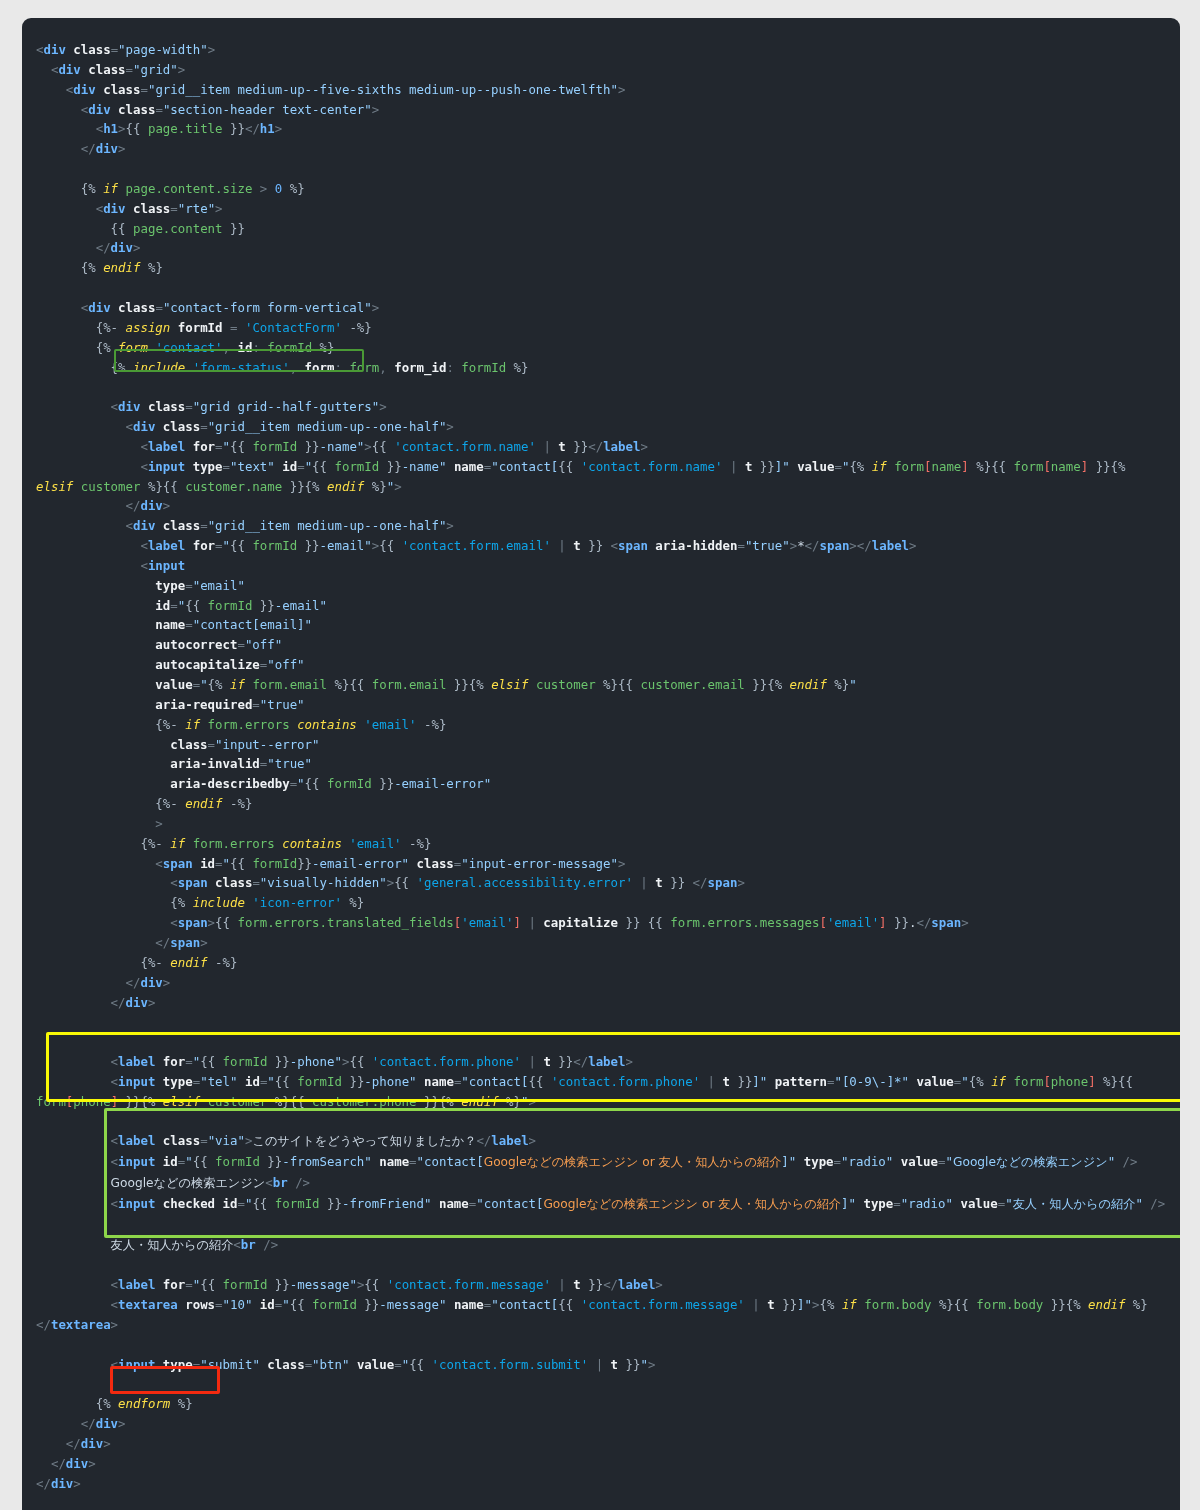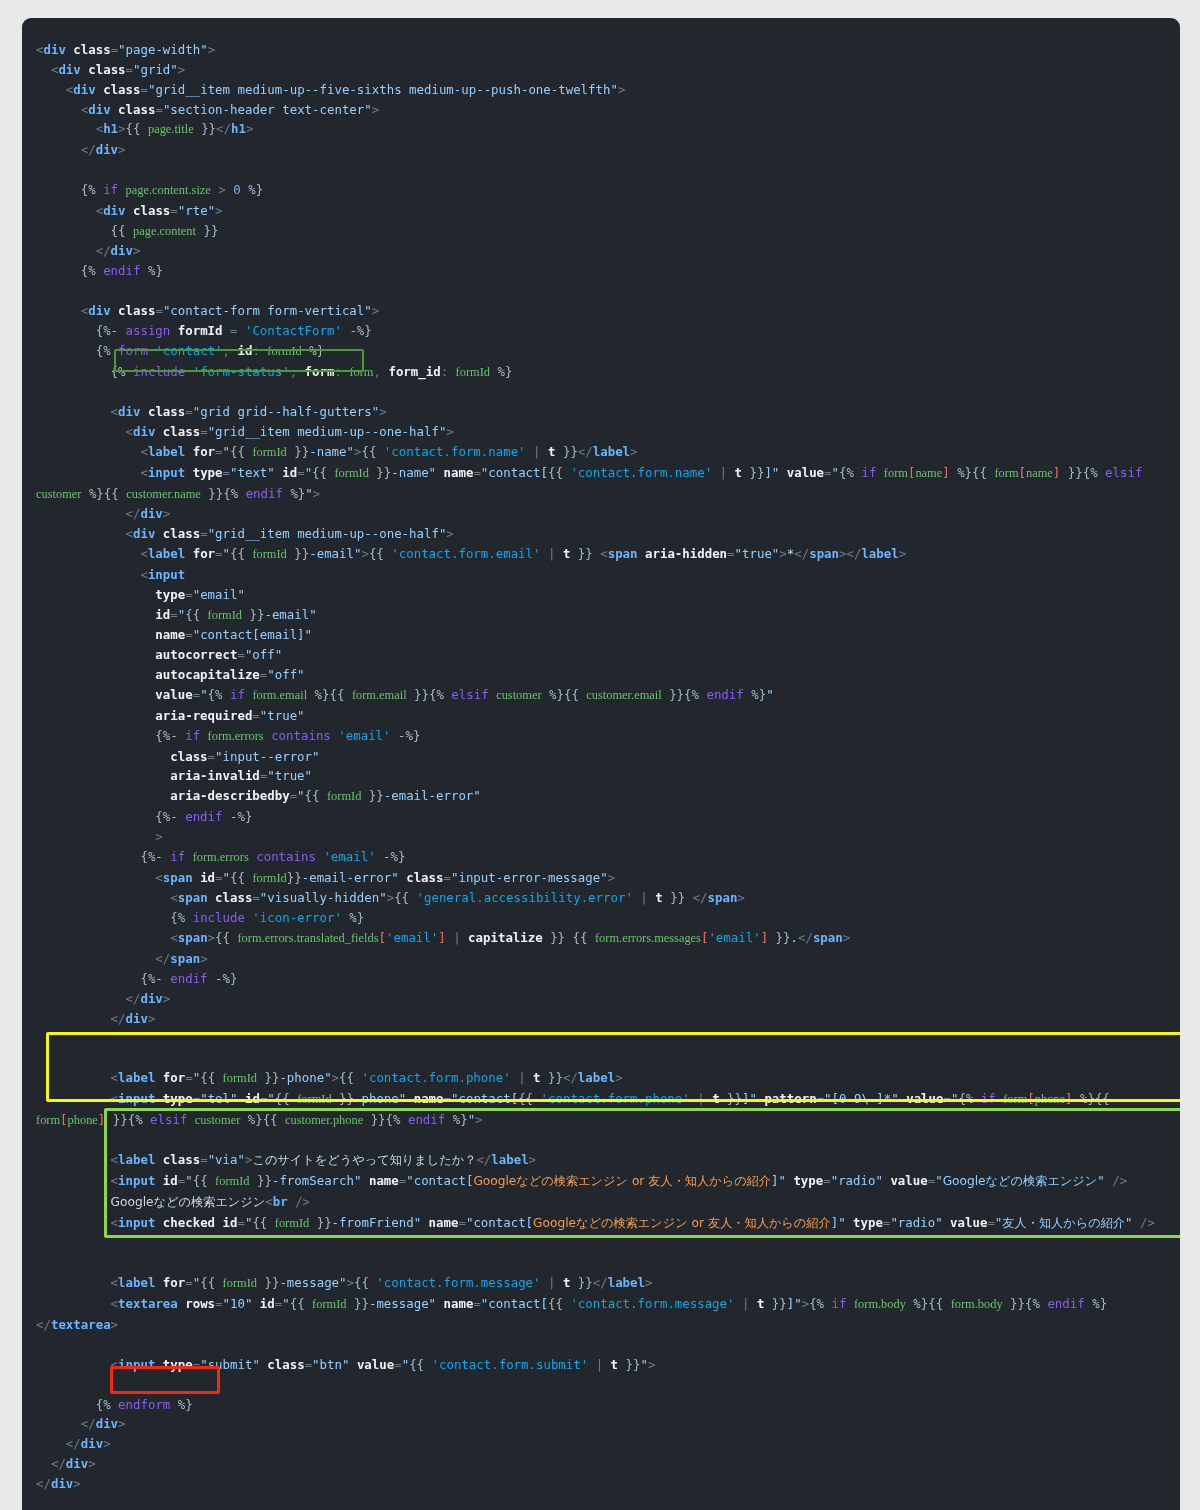--- a/index.html
+++ b/index.html
@@ -31,22 +31,22 @@
     margin: 0;
     tab-size: 2;
   }
   .ln { display: block; }
   
   .pun  { color: #6f7b86; }
   .tag  { color: #6cb6ff; font-weight: bold; }
   .attr { color: #f0f3f6; font-weight: bold; }
   .str  { color: #96d0ff; }
   .liq  { color: #adbac7; }
-  .kw   { color: #8b5cf6; }
-  .var  { color: #6bc46d; font-family: Liberation Serif, serif; }
+  .kw   { color: #fde047; font-style: italic; }
+  .var  { color: #6bc46d; }
   .flt  { color: #0ea5e9; }
   .num  { color: #6cb6ff; }
   .brk  { color: #f47067; }
   .jp   { color: #cdd9e5; font-family: "DejaVu Sans", sans-serif; font-size: 12.2px;}
   .plain{ color: #cdd9e5; }
 
   
   .hl {
     position: absolute;
     box-sizing: border-box;
@@ -78,21 +78,21 @@
 
 <div id="code-panel">
 
   <pre class="code"><span class="ln"><span class="pun">&lt;</span><span class="tag">div</span> <span class="attr">class</span><span class="pun">=</span><span class="str">"page-width"</span><span class="pun">&gt;</span></span><span class="ln">  <span class="pun">&lt;</span><span class="tag">div</span> <span class="attr">class</span><span class="pun">=</span><span class="str">"grid"</span><span class="pun">&gt;</span></span><span class="ln">    <span class="pun">&lt;</span><span class="tag">div</span> <span class="attr">class</span><span class="pun">=</span><span class="str">"grid__item medium-up--five-sixths medium-up--push-one-twelfth"</span><span class="pun">&gt;</span></span><span class="ln">      <span class="pun">&lt;</span><span class="tag">div</span> <span class="attr">class</span><span class="pun">=</span><span class="str">"section-header text-center"</span><span class="pun">&gt;</span></span><span class="ln">        <span class="pun">&lt;</span><span class="tag">h1</span><span class="pun">&gt;</span><span class="liq">{{ </span><span class="var">page.title</span><span class="liq"> }}</span><span class="pun">&lt;/</span><span class="tag">h1</span><span class="pun">&gt;</span></span><span class="ln">      <span class="pun">&lt;/</span><span class="tag">div</span><span class="pun">&gt;</span></span><span class="ln">
 </span><span class="ln">      <span class="liq">{% </span><span class="kw">if</span> <span class="var">page.content.size</span> <span class="pun">&gt;</span> <span class="num">0</span><span class="liq"> %}</span></span><span class="ln">        <span class="pun">&lt;</span><span class="tag">div</span> <span class="attr">class</span><span class="pun">=</span><span class="str">"rte"</span><span class="pun">&gt;</span></span><span class="ln">          <span class="liq">{{ </span><span class="var">page.content</span><span class="liq"> }}</span></span><span class="ln">        <span class="pun">&lt;/</span><span class="tag">div</span><span class="pun">&gt;</span></span><span class="ln">      <span class="liq">{% </span><span class="kw">endif</span><span class="liq"> %}</span></span><span class="ln">
 </span><span class="ln">      <span class="pun">&lt;</span><span class="tag">div</span> <span class="attr">class</span><span class="pun">=</span><span class="str">"contact-form form-vertical"</span><span class="pun">&gt;</span></span><span class="ln">        <span class="liq">{%- </span><span class="kw">assign</span> <span class="attr">formId</span> <span class="pun">=</span> <span class="flt">'ContactForm'</span><span class="liq"> -%}</span></span><span class="ln">        <span class="liq">{% </span><span class="kw">form</span> <span class="flt">'contact'</span><span class="pun">,</span> <span class="attr">id</span><span class="pun">:</span> <span class="var">formId</span><span class="liq"> %}</span></span><span class="ln">          <span class="liq">{% </span><span class="kw">include</span> <span class="flt">'form-status'</span><span class="pun">,</span> <span class="attr">form</span><span class="pun">:</span> <span class="var">form</span><span class="pun">,</span> <span class="attr">form_id</span><span class="pun">:</span> <span class="var">formId</span><span class="liq"> %}</span></span><span class="ln">
 </span><span class="ln">          <span class="pun">&lt;</span><span class="tag">div</span> <span class="attr">class</span><span class="pun">=</span><span class="str">"grid grid--half-gutters"</span><span class="pun">&gt;</span></span><span class="ln">            <span class="pun">&lt;</span><span class="tag">div</span> <span class="attr">class</span><span class="pun">=</span><span class="str">"grid__item medium-up--one-half"</span><span class="pun">&gt;</span></span><span class="ln">              <span class="pun">&lt;</span><span class="tag">label</span> <span class="attr">for</span><span class="pun">=</span><span class="str">"</span><span class="liq">{{ </span><span class="var">formId</span><span class="liq"> }}</span><span class="str">-name"</span><span class="pun">&gt;</span><span class="liq">{{ </span><span class="flt">'contact.form.name'</span> <span class="pun">|</span> <span class="attr">t</span><span class="liq"> }}</span><span class="pun">&lt;/</span><span class="tag">label</span><span class="pun">&gt;</span></span><span class="ln">              <span class="pun">&lt;</span><span class="tag">input</span> <span class="attr">type</span><span class="pun">=</span><span class="str">"text"</span> <span class="attr">id</span><span class="pun">=</span><span class="str">"</span><span class="liq">{{ </span><span class="var">formId</span><span class="liq"> }}</span><span class="str">-name"</span> <span class="attr">name</span><span class="pun">=</span><span class="str">"contact[</span><span class="liq">{{ </span><span class="flt">'contact.form.name'</span> <span class="pun">|</span> <span class="attr">t</span><span class="liq"> }}</span><span class="str">]"</span> <span class="attr">value</span><span class="pun">=</span><span class="str">"</span><span class="liq">{% </span><span class="kw">if</span> <span class="var">form</span><span class="brk">[</span><span class="var">name</span><span class="brk">]</span><span class="liq"> %}{{ </span><span class="var">form</span><span class="brk">[</span><span class="var">name</span><span class="brk">]</span><span class="liq"> }}{% </span><span class="kw">elsif</span> <span class="var">customer</span><span class="liq"> %}{{ </span><span class="var">customer.name</span><span class="liq"> }}{% </span><span class="kw">endif</span><span class="liq"> %}</span><span class="str">"</span><span class="pun">&gt;</span></span><span class="ln">            <span class="pun">&lt;/</span><span class="tag">div</span><span class="pun">&gt;</span></span><span class="ln">            <span class="pun">&lt;</span><span class="tag">div</span> <span class="attr">class</span><span class="pun">=</span><span class="str">"grid__item medium-up--one-half"</span><span class="pun">&gt;</span></span><span class="ln">              <span class="pun">&lt;</span><span class="tag">label</span> <span class="attr">for</span><span class="pun">=</span><span class="str">"</span><span class="liq">{{ </span><span class="var">formId</span><span class="liq"> }}</span><span class="str">-email"</span><span class="pun">&gt;</span><span class="liq">{{ </span><span class="flt">'contact.form.email'</span> <span class="pun">|</span> <span class="attr">t</span><span class="liq"> }}</span> <span class="pun">&lt;</span><span class="tag">span</span> <span class="attr">aria-hidden</span><span class="pun">=</span><span class="str">"true"</span><span class="pun">&gt;</span><span class="plain">*</span><span class="pun">&lt;/</span><span class="tag">span</span><span class="pun">&gt;&lt;/</span><span class="tag">label</span><span class="pun">&gt;</span></span><span class="ln">              <span class="pun">&lt;</span><span class="tag">input</span></span><span class="ln">                <span class="attr">type</span><span class="pun">=</span><span class="str">"email"</span></span><span class="ln">                <span class="attr">id</span><span class="pun">=</span><span class="str">"</span><span class="liq">{{ </span><span class="var">formId</span><span class="liq"> }}</span><span class="str">-email"</span></span><span class="ln">                <span class="attr">name</span><span class="pun">=</span><span class="str">"contact[email]"</span></span><span class="ln">                <span class="attr">autocorrect</span><span class="pun">=</span><span class="str">"off"</span></span><span class="ln">                <span class="attr">autocapitalize</span><span class="pun">=</span><span class="str">"off"</span></span><span class="ln">                <span class="attr">value</span><span class="pun">=</span><span class="str">"</span><span class="liq">{% </span><span class="kw">if</span> <span class="var">form.email</span><span class="liq"> %}{{ </span><span class="var">form.email</span><span class="liq"> }}{% </span><span class="kw">elsif</span> <span class="var">customer</span><span class="liq"> %}{{ </span><span class="var">customer.email</span><span class="liq"> }}{% </span><span class="kw">endif</span><span class="liq"> %}</span><span class="str">"</span></span><span class="ln">                <span class="attr">aria-required</span><span class="pun">=</span><span class="str">"true"</span></span><span class="ln">                <span class="liq">{%- </span><span class="kw">if</span> <span class="var">form.errors</span> <span class="kw">contains</span> <span class="flt">'email'</span><span class="liq"> -%}</span></span><span class="ln">                  <span class="attr">class</span><span class="pun">=</span><span class="str">"input--error"</span></span><span class="ln">                  <span class="attr">aria-invalid</span><span class="pun">=</span><span class="str">"true"</span></span><span class="ln">                  <span class="attr">aria-describedby</span><span class="pun">=</span><span class="str">"</span><span class="liq">{{ </span><span class="var">formId</span><span class="liq"> }}</span><span class="str">-email-error"</span></span><span class="ln">                <span class="liq">{%- </span><span class="kw">endif</span><span class="liq"> -%}</span></span><span class="ln">                <span class="pun">&gt;</span></span><span class="ln">              <span class="liq">{%- </span><span class="kw">if</span> <span class="var">form.errors</span> <span class="kw">contains</span> <span class="flt">'email'</span><span class="liq"> -%}</span></span><span class="ln">                <span class="pun">&lt;</span><span class="tag">span</span> <span class="attr">id</span><span class="pun">=</span><span class="str">"</span><span class="liq">{{ </span><span class="var">formId</span><span class="liq">}}</span><span class="str">-email-error"</span> <span class="attr">class</span><span class="pun">=</span><span class="str">"input-error-message"</span><span class="pun">&gt;</span></span><span class="ln">                  <span class="pun">&lt;</span><span class="tag">span</span> <span class="attr">class</span><span class="pun">=</span><span class="str">"visually-hidden"</span><span class="pun">&gt;</span><span class="liq">{{ </span><span class="flt">'general.accessibility.error'</span> <span class="pun">|</span> <span class="attr">t</span><span class="liq"> }}</span> <span class="pun">&lt;/</span><span class="tag">span</span><span class="pun">&gt;</span></span><span class="ln">                  <span class="liq">{% </span><span class="kw">include</span> <span class="flt">'icon-error'</span><span class="liq"> %}</span></span><span class="ln">                  <span class="pun">&lt;</span><span class="tag">span</span><span class="pun">&gt;</span><span class="liq">{{ </span><span class="var">form.errors.translated_fields</span><span class="brk">[</span><span class="flt">'email'</span><span class="brk">]</span> <span class="pun">|</span> <span class="attr">capitalize</span><span class="liq"> }}</span> <span class="liq">{{ </span><span class="var">form.errors.messages</span><span class="brk">[</span><span class="flt">'email'</span><span class="brk">]</span><span class="liq"> }}</span><span class="plain">.</span><span class="pun">&lt;/</span><span class="tag">span</span><span class="pun">&gt;</span></span><span class="ln">                <span class="pun">&lt;/</span><span class="tag">span</span><span class="pun">&gt;</span></span><span class="ln">              <span class="liq">{%- </span><span class="kw">endif</span><span class="liq"> -%}</span></span><span class="ln">            <span class="pun">&lt;/</span><span class="tag">div</span><span class="pun">&gt;</span></span><span class="ln">          <span class="pun">&lt;/</span><span class="tag">div</span><span class="pun">&gt;</span></span><span class="ln">
 </span><span class="ln">
 </span><span class="ln">          <span class="pun">&lt;</span><span class="tag">label</span> <span class="attr">for</span><span class="pun">=</span><span class="str">"</span><span class="liq">{{ </span><span class="var">formId</span><span class="liq"> }}</span><span class="str">-phone"</span><span class="pun">&gt;</span><span class="liq">{{ </span><span class="flt">'contact.form.phone'</span> <span class="pun">|</span> <span class="attr">t</span><span class="liq"> }}</span><span class="pun">&lt;/</span><span class="tag">label</span><span class="pun">&gt;</span></span><span class="ln">          <span class="pun">&lt;</span><span class="tag">input</span> <span class="attr">type</span><span class="pun">=</span><span class="str">"tel"</span> <span class="attr">id</span><span class="pun">=</span><span class="str">"</span><span class="liq">{{ </span><span class="var">formId</span><span class="liq"> }}</span><span class="str">-phone"</span> <span class="attr">name</span><span class="pun">=</span><span class="str">"contact[</span><span class="liq">{{ </span><span class="flt">'contact.form.phone'</span> <span class="pun">|</span> <span class="attr">t</span><span class="liq"> }}</span><span class="str">]"</span> <span class="attr">pattern</span><span class="pun">=</span><span class="str">"[0-9\-]*"</span> <span class="attr">value</span><span class="pun">=</span><span class="str">"</span><span class="liq">{% </span><span class="kw">if</span> <span class="var">form</span><span class="brk">[</span><span class="var">phone</span><span class="brk">]</span><span class="liq"> %}{{ </span><span class="var">form</span><span class="brk">[</span><span class="var">phone</span><span class="brk">]</span><span class="liq"> }}{% </span><span class="kw">elsif</span> <span class="var">customer</span><span class="liq"> %}{{ </span><span class="var">customer.phone</span><span class="liq"> }}{% </span><span class="kw">endif</span><span class="liq"> %}</span><span class="str">"</span><span class="pun">&gt;</span></span><span class="ln">
 </span><span class="ln">          <span class="pun">&lt;</span><span class="tag">label</span> <span class="attr">class</span><span class="pun">=</span><span class="str">"via"</span><span class="pun">&gt;</span><span class="jp">このサイトをどうやって知りましたか？</span><span class="pun">&lt;/</span><span class="tag">label</span><span class="pun">&gt;</span></span><span class="ln">          <span class="pun">&lt;</span><span class="tag">input</span> <span class="attr">id</span><span class="pun">=</span><span class="str">"</span><span class="liq">{{ </span><span class="var">formId</span><span class="liq"> }}</span><span class="str">-fromSearch"</span> <span class="attr">name</span><span class="pun">=</span><span class="str">"contact[</span><span class="jp" style="color:#f69d50">Googleなどの検索エンジン or 友人・知人からの紹介</span><span class="str">]"</span> <span class="attr">type</span><span class="pun">=</span><span class="str">"radio"</span> <span class="attr">value</span><span class="pun">=</span><span class="str">"</span><span class="jp" style="color:#96d0ff">Googleなどの検索エンジン</span><span class="str">"</span> <span class="pun">/&gt;</span></span><span class="ln">          <span class="jp">Googleなどの検索エンジン</span><span class="pun">&lt;</span><span class="tag">br</span> <span class="pun">/&gt;</span></span><span class="ln">          <span class="pun">&lt;</span><span class="tag">input</span> <span class="attr">checked</span> <span class="attr">id</span><span class="pun">=</span><span class="str">"</span><span class="liq">{{ </span><span class="var">formId</span><span class="liq"> }}</span><span class="str">-fromFriend"</span> <span class="attr">name</span><span class="pun">=</span><span class="str">"contact[</span><span class="jp" style="color:#f69d50">Googleなどの検索エンジン or 友人・知人からの紹介</span><span class="str">]"</span> <span class="attr">type</span><span class="pun">=</span><span class="str">"radio"</span> <span class="attr">value</span><span class="pun">=</span><span class="str">"</span><span class="jp" style="color:#96d0ff">友人・知人からの紹介</span><span class="str">"</span> <span class="pun">/&gt;</span></span><span class="ln">
-</span><span class="ln">
+</span><span class="ln">          <span class="jp">友人・知人からの紹介</span><span class="pun">&lt;</span><span class="tag">br</span> <span class="pun">/&gt;</span></span><span class="ln">
 </span><span class="ln">          <span class="pun">&lt;</span><span class="tag">label</span> <span class="attr">for</span><span class="pun">=</span><span class="str">"</span><span class="liq">{{ </span><span class="var">formId</span><span class="liq"> }}</span><span class="str">-message"</span><span class="pun">&gt;</span><span class="liq">{{ </span><span class="flt">'contact.form.message'</span> <span class="pun">|</span> <span class="attr">t</span><span class="liq"> }}</span><span class="pun">&lt;/</span><span class="tag">label</span><span class="pun">&gt;</span></span><span class="ln">          <span class="pun">&lt;</span><span class="tag">textarea</span> <span class="attr">rows</span><span class="pun">=</span><span class="str">"10"</span> <span class="attr">id</span><span class="pun">=</span><span class="str">"</span><span class="liq">{{ </span><span class="var">formId</span><span class="liq"> }}</span><span class="str">-message"</span> <span class="attr">name</span><span class="pun">=</span><span class="str">"contact[</span><span class="liq">{{ </span><span class="flt">'contact.form.message'</span> <span class="pun">|</span> <span class="attr">t</span><span class="liq"> }}</span><span class="str">]"</span><span class="pun">&gt;</span><span class="liq">{% </span><span class="kw">if</span> <span class="var">form.body</span><span class="liq"> %}{{ </span><span class="var">form.body</span><span class="liq"> }}{% </span><span class="kw">endif</span><span class="liq"> %}</span><span class="pun">&lt;/</span><span class="tag">textarea</span><span class="pun">&gt;</span></span><span class="ln">
 </span><span class="ln">          <span class="pun">&lt;</span><span class="tag">input</span> <span class="attr">type</span><span class="pun">=</span><span class="str">"submit"</span> <span class="attr">class</span><span class="pun">=</span><span class="str">"btn"</span> <span class="attr">value</span><span class="pun">=</span><span class="str">"</span><span class="liq">{{ </span><span class="flt">'contact.form.submit'</span> <span class="pun">|</span> <span class="attr">t</span><span class="liq"> }}</span><span class="str">"</span><span class="pun">&gt;</span></span><span class="ln">
 </span><span class="ln">        <span class="liq">{% </span><span class="kw">endform</span><span class="liq"> %}</span></span><span class="ln">      <span class="pun">&lt;/</span><span class="tag">div</span><span class="pun">&gt;</span></span><span class="ln">    <span class="pun">&lt;/</span><span class="tag">div</span><span class="pun">&gt;</span></span><span class="ln">  <span class="pun">&lt;/</span><span class="tag">div</span><span class="pun">&gt;</span></span><span class="ln"><span class="pun">&lt;/</span><span class="tag">div</span><span class="pun">&gt;</span></span></pre>
 
   <div class="hl hl-green-form"></div>
   <div class="hl hl-yellow-phone"></div>
   <div class="hl hl-green-radio"></div>
   <div class="hl hl-red-endform"></div>
 </div>
 

